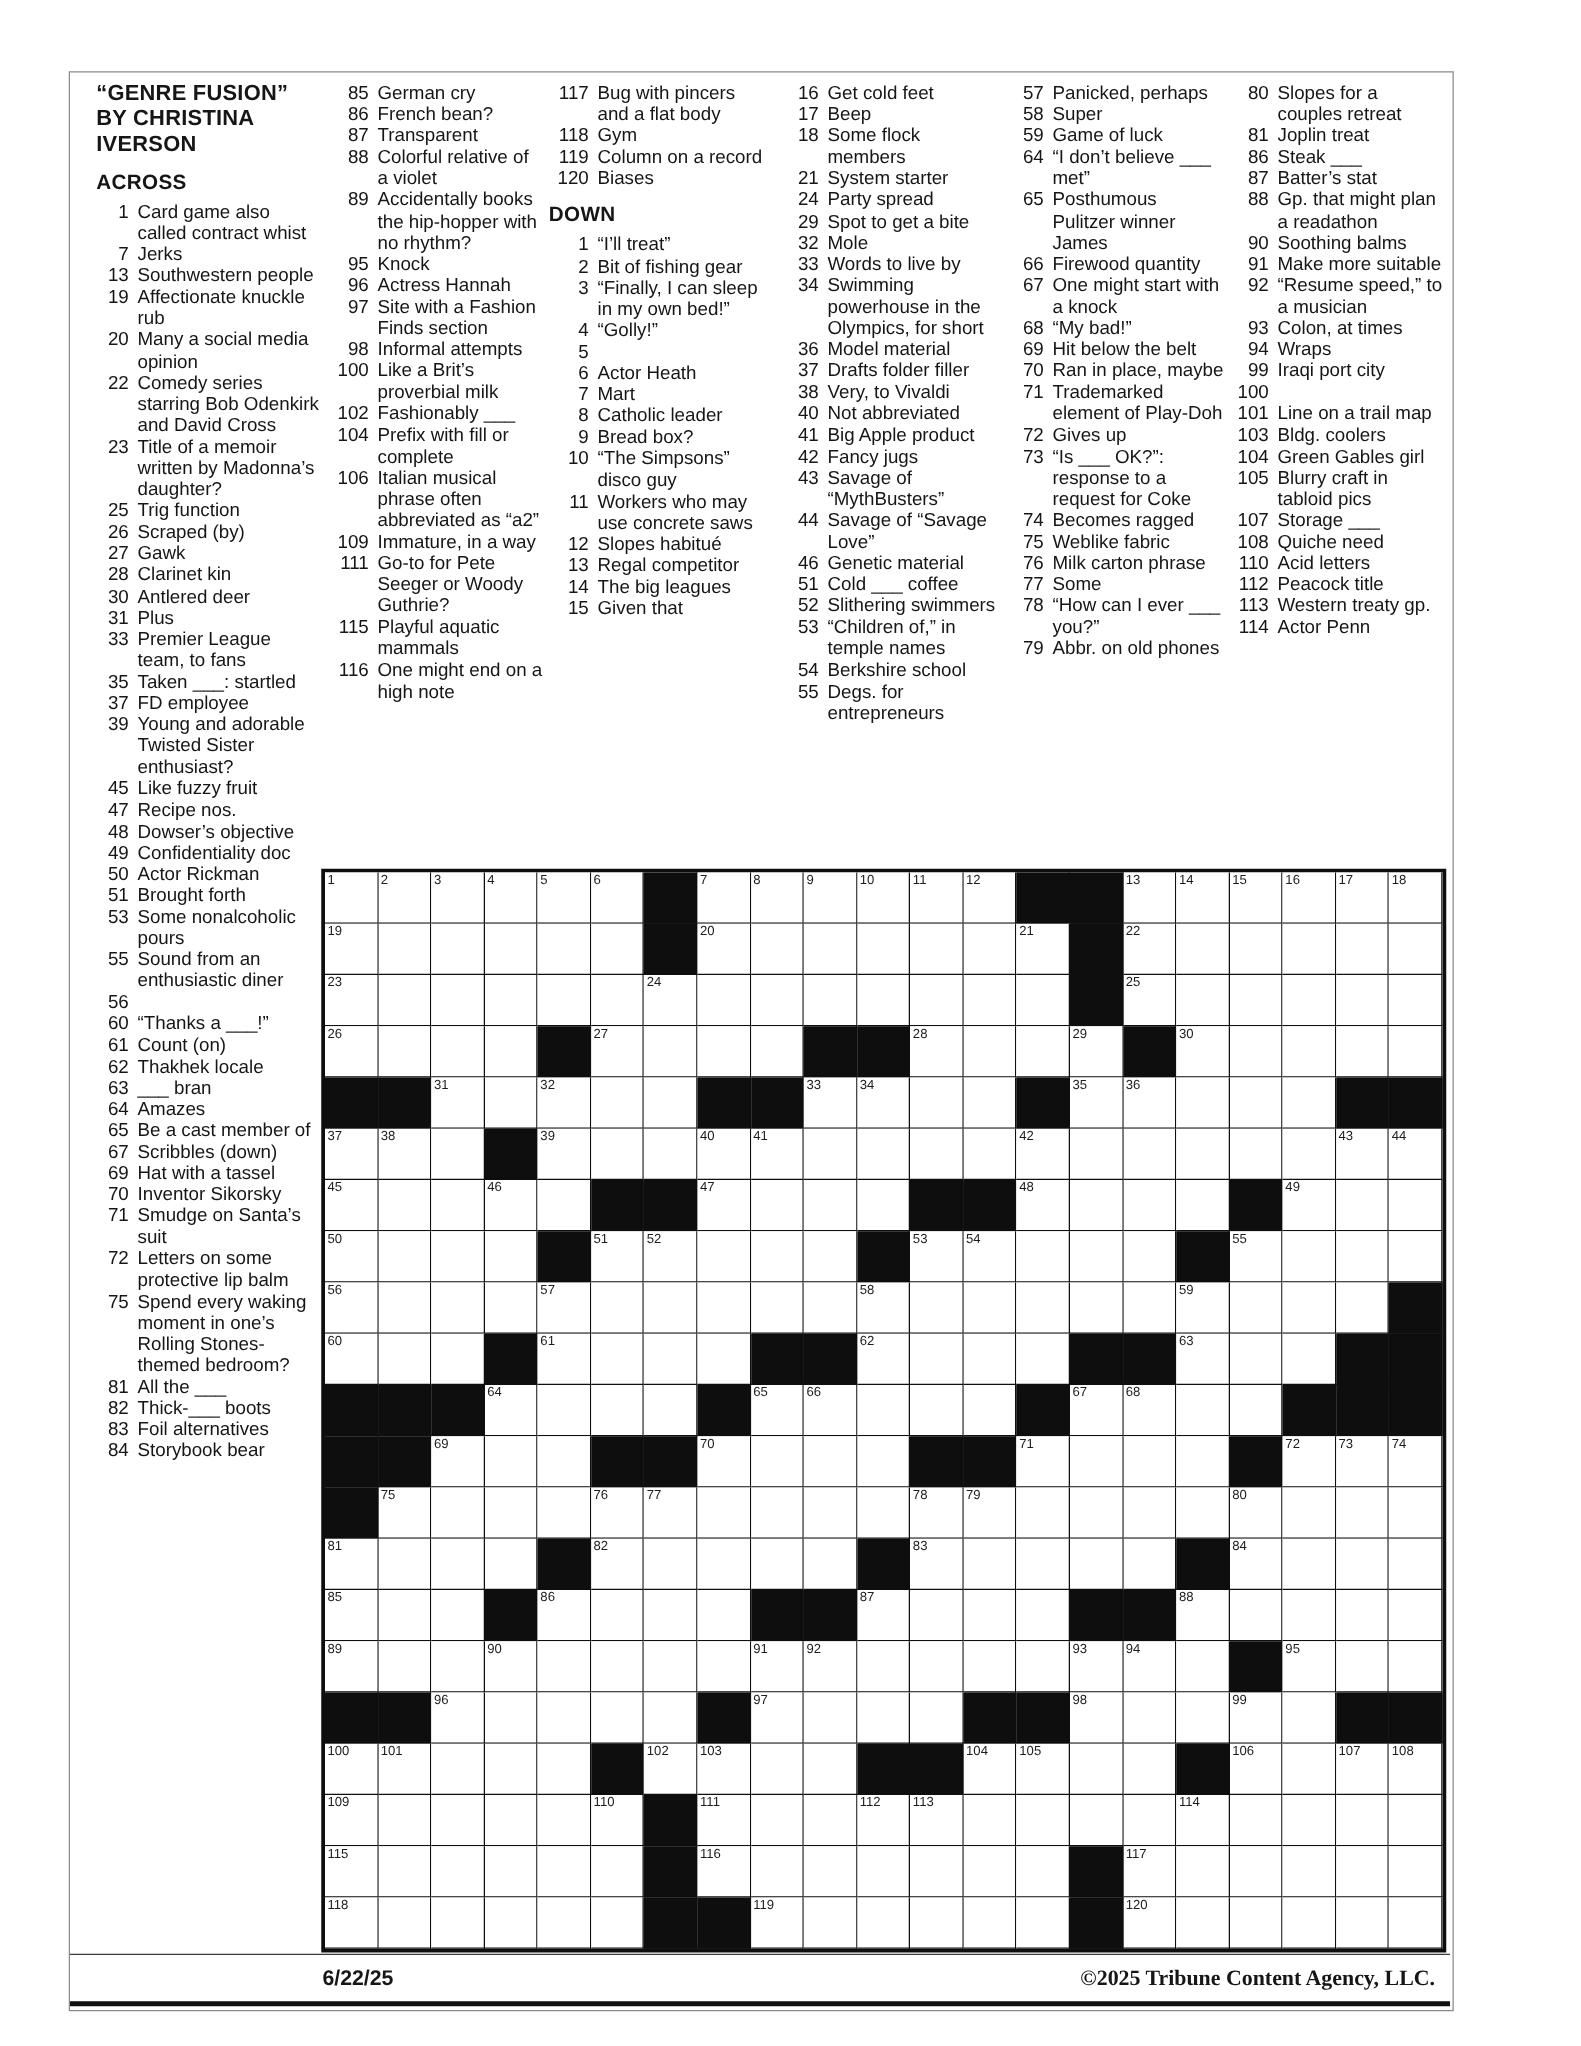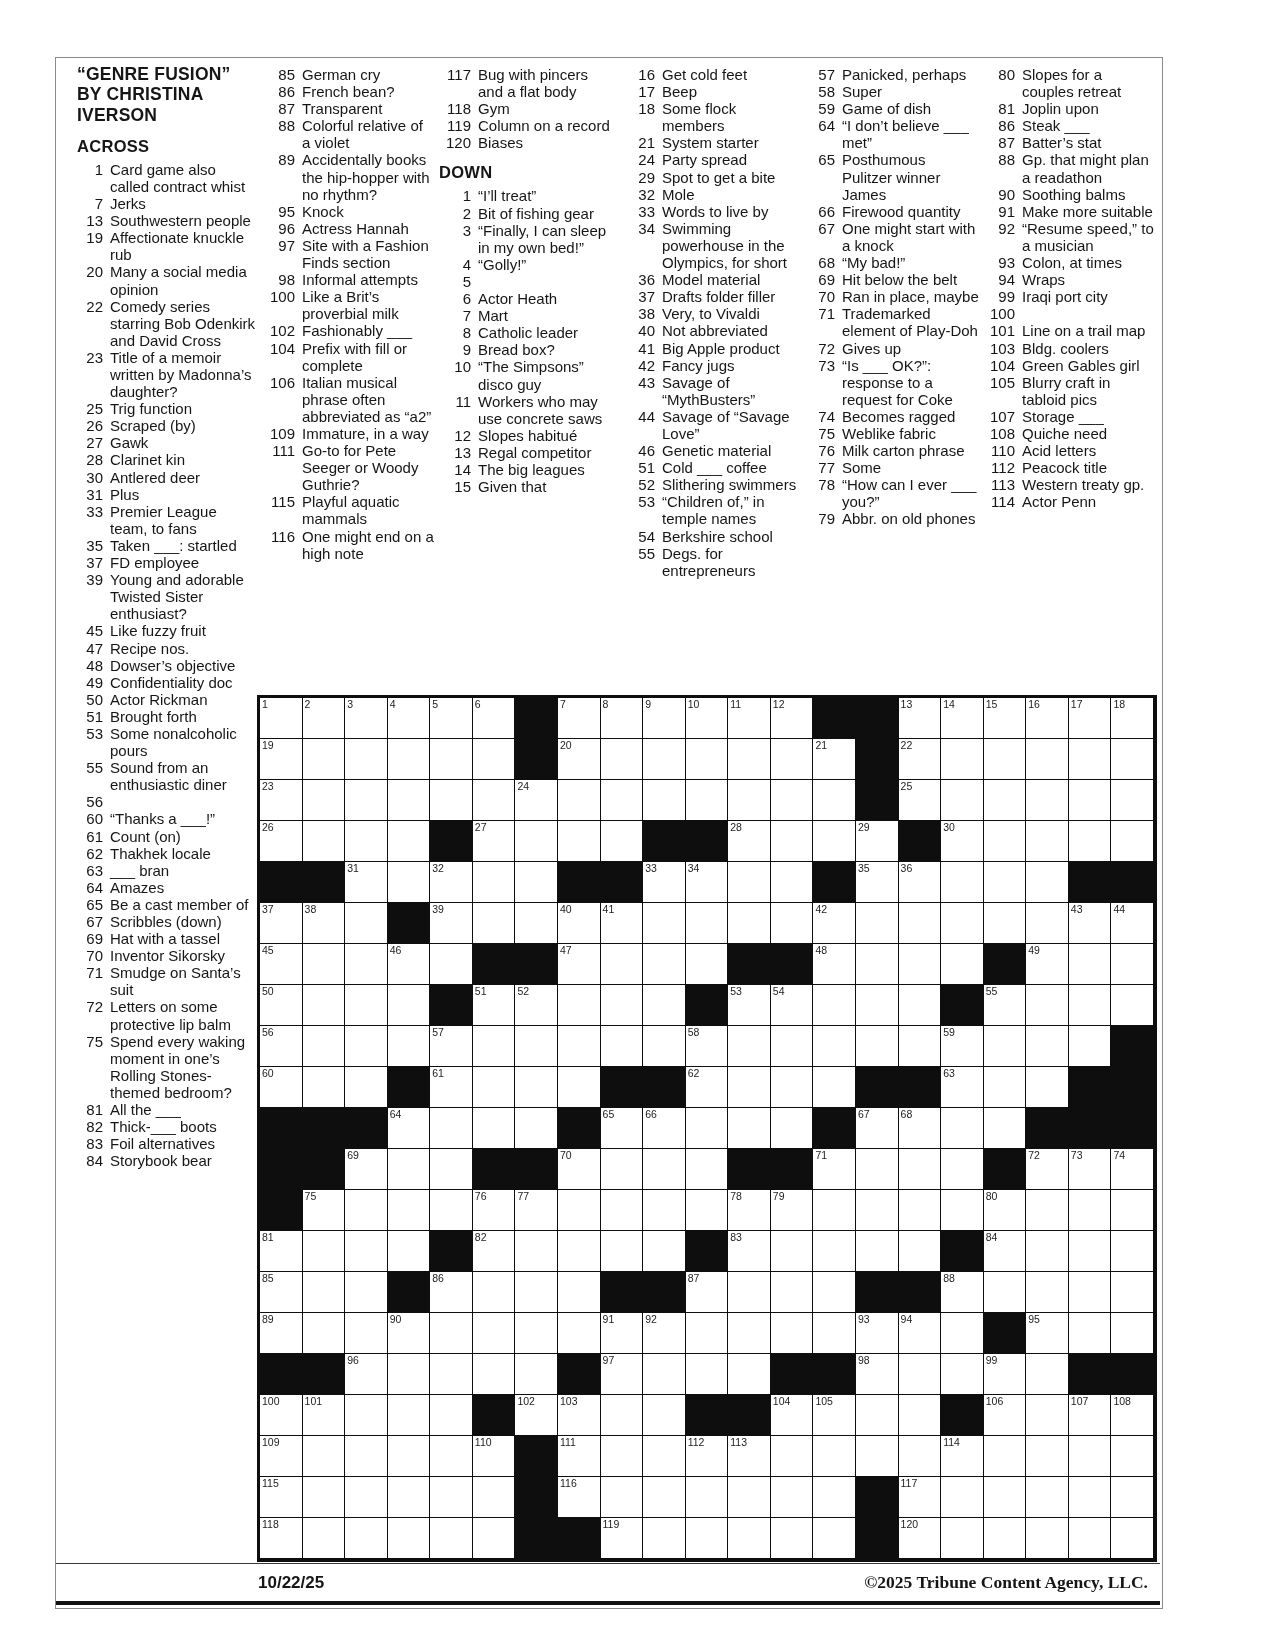--- a/index.html
+++ b/index.html
@@ -458,21 +458,21 @@
       <div class="clue">
         <div class="n">57</div>
         <div class="t">Panicked, perhaps</div>
       </div>
       <div class="clue">
         <div class="n">58</div>
         <div class="t">Super</div>
       </div>
       <div class="clue">
         <div class="n">59</div>
-        <div class="t">Game of dish</div>
+        <div class="t">Game of luck</div>
       </div>
       <div class="clue">
         <div class="n">64</div>
         <div class="t">“I don’t believe ___ met”</div>
       </div>
       <div class="clue">
         <div class="n">65</div>
         <div class="t">Posthumous Pulitzer winner James</div>
       </div>
       <div class="clue">
@@ -532,21 +532,21 @@
         <div class="t">Abbr. on old phones</div>
       </div>
     </div>
   <div id="col6" class="col">
       <div class="clue">
         <div class="n">80</div>
         <div class="t">Slopes for a couples retreat</div>
       </div>
       <div class="clue">
         <div class="n">81</div>
-        <div class="t">Joplin upon</div>
+        <div class="t">Joplin treat</div>
       </div>
       <div class="clue">
         <div class="n">86</div>
         <div class="t">Steak ___</div>
       </div>
       <div class="clue">
         <div class="n">87</div>
         <div class="t">Batter’s stat</div>
       </div>
       <div class="clue">
@@ -1300,16 +1300,16 @@
         <span class="num">120</span>
       </div>
       <div class="cell"></div>
       <div class="cell"></div>
       <div class="cell"></div>
       <div class="cell"></div>
       <div class="cell"></div>
     </div>
 
   <div id="bottom-bar">
-    <span id="date">10/22/25</span>
+    <span id="date">6/22/25</span>
     <span id="copyright">©2025 Tribune Content Agency, LLC.</span>
   </div>
 </div>
 
 </body></html>

